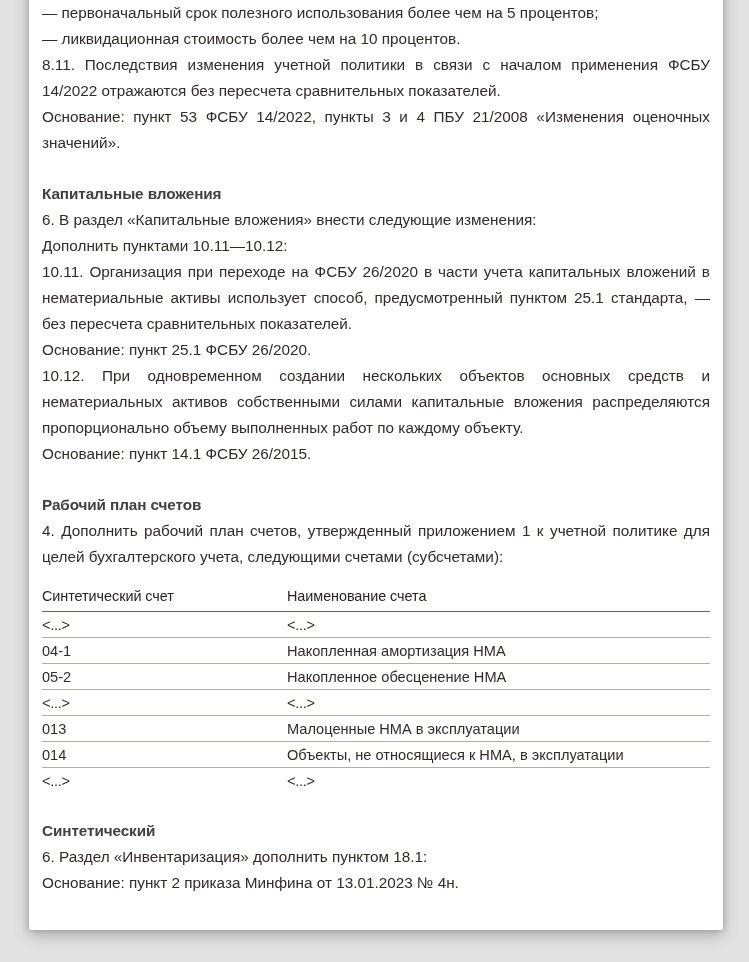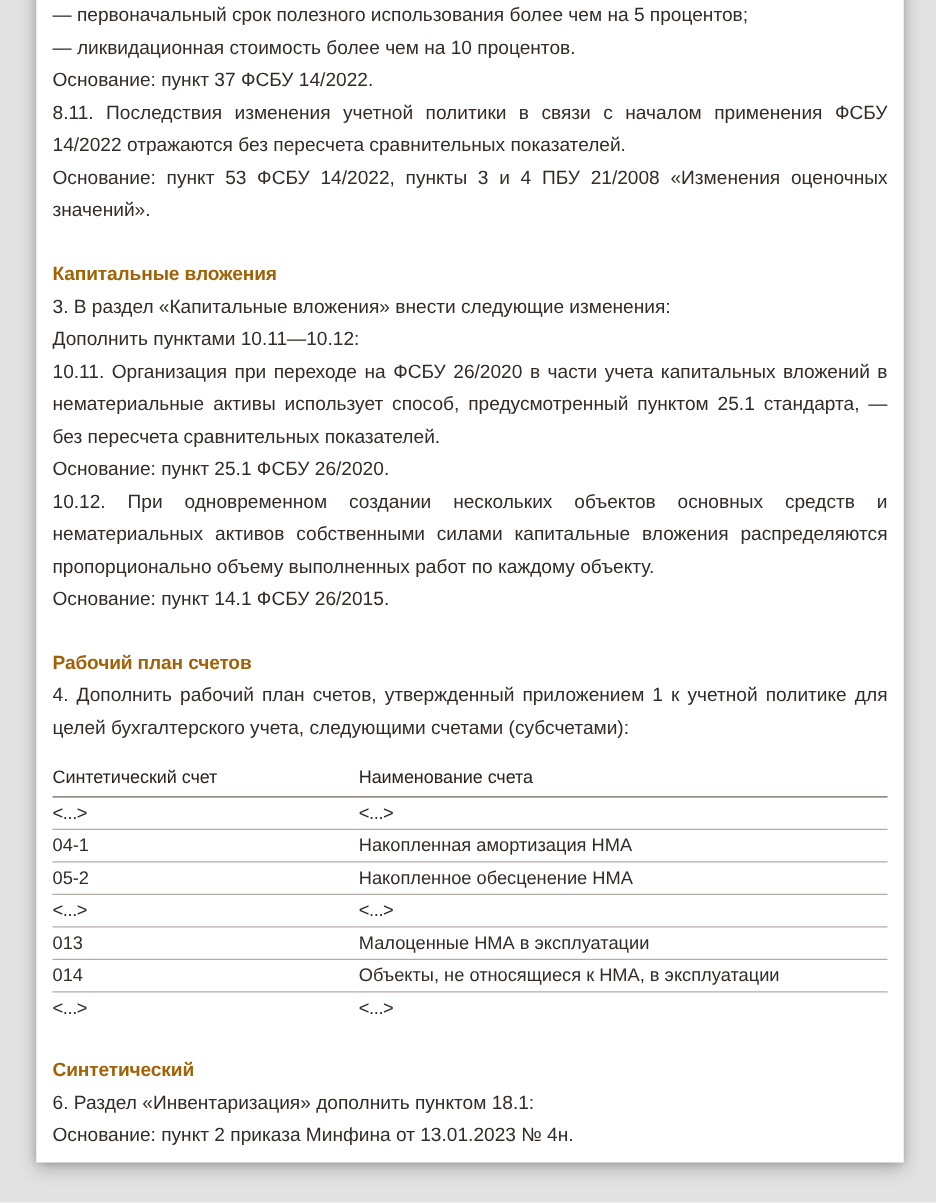--- a/index.html
+++ b/index.html
@@ -48,21 +48,21 @@
     hyphens: auto;
   }
   p.para.noj {
     text-align: left;
   }
   h3.section-head {
     margin: 0;
     font-size: 15.3px;
     line-height: 26px;
     font-weight: bold;
-    color: #a16207;
+    color: #404040;
     letter-spacing: -0.1px;
   }
   .gap-md { height: 16px; }
   .gap-lg { height: 25px; }
 
   
   table.accounts {
     width: 668px;
     border-collapse: collapse;
     color: #332b27;
@@ -98,28 +98,27 @@
   }
 </style>
 </head>
 <body>
 
 <div class="page-wrap">
   <div class="page-inner doc-body">
 
     <p class="para noj">— первоначальный срок полезного использования более чем на 5 процентов;</p>
     <p class="para noj">— ликвидационная стоимость более чем на 10 процентов.</p>
-    <p class="para noj">Основание: пункт 37 ФСБУ 14/2022.</p>
     <p class="para">8.11. Последствия изменения учетной политики в связи с началом применения ФСБУ 14/2022 отражаются без пересчета сравнительных показателей.</p>
     <p class="para">Основание: пункт 53 ФСБУ 14/2022, пункты 3 и 4 ПБУ 21/2008 «Изменения оценочных значений».</p>
 
     <div class="gap-lg"></div>
 
     <h3 class="section-head">Капитальные вложения</h3>
-    <p class="para noj">3. В раздел «Капитальные вложения» внести следующие изменения:</p>
+    <p class="para noj">6. В раздел «Капитальные вложения» внести следующие изменения:</p>
     <p class="para noj">Дополнить пунктами 10.11—10.12:</p>
     <p class="para">10.11. Организация при переходе на ФСБУ 26/2020 в части учета капитальных вложений в нематериальные активы использует способ, предусмотренный пунктом 25.1 стандарта, — без пересчета сравнительных показателей.</p>
     <p class="para noj">Основание: пункт 25.1 ФСБУ 26/2020.</p>
     <p class="para">10.12. При одновременном создании нескольких объектов основных средств и нематериальных активов собственными силами капитальные вложения распределяются пропорционально объему выполненных работ по каждому объекту.</p>
     <p class="para noj">Основание: пункт 14.1 ФСБУ 26/2015.</p>
 
     <div class="gap-lg"></div>
 
     <h3 class="section-head">Рабочий план счетов</h3>
     <p class="para">4. Дополнить рабочий план счетов, утвержденный приложением 1 к учетной политике для целей бухгалтерского учета, следующими счетами (субсчетами):</p>

